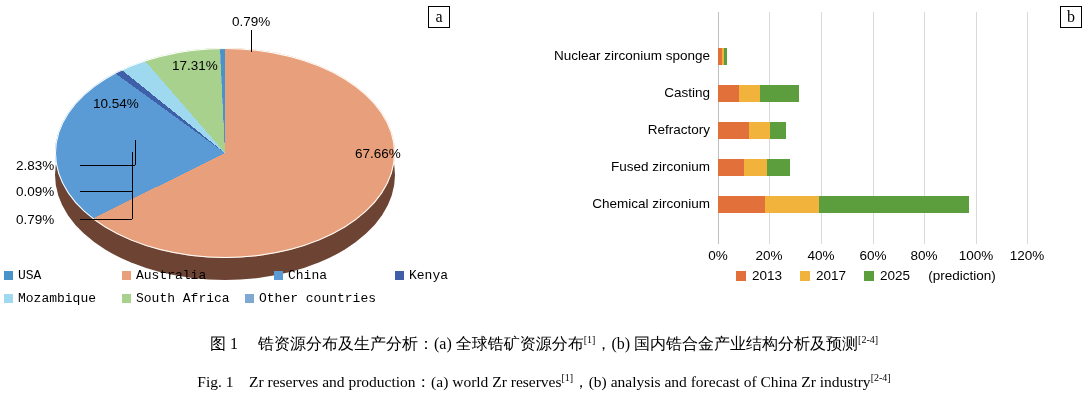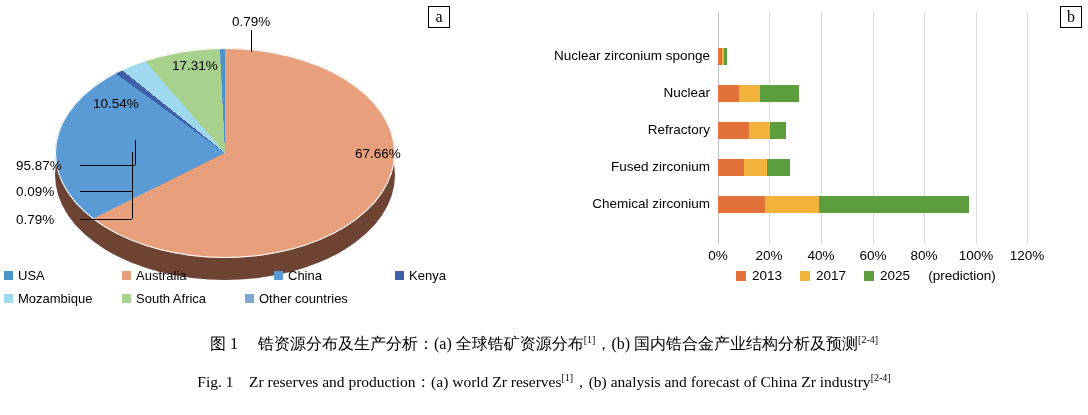--- a/index.html
+++ b/index.html
@@ -74,21 +74,21 @@
 
   
   .pie-legend{
     position:absolute;
     left:4px;top:268px;
     width:460px;
     font-family:"Liberation Sans", sans-serif;
     font-size:13px;
   }
   .pie-legend .row{display:flex;margin-bottom:8px;}
-  .pie-legend .item{display:flex;align-items:center;}
+  .pie-legend .item{display:flex;align-items:center;font-family:Liberation Mono, monospace;}
   .pie-legend .swatch{width:9px;height:9px;margin-right:5px;display:inline-block;}
 
   
   .bar-area{position:absolute;left:500px;top:0;width:588px;height:330px;}
   .bar-plot{
     position:absolute;
     left:218px;top:12px;
     width:310px;height:232px;
   }
   .gridline{
@@ -149,21 +149,21 @@
     <div class="panel-tag" style="left:428px;top:6px;">a</div>
 
     <div class="pie-shadow"></div>
     <div class="pie">
       <div class="sep"></div>
     </div>
 
     <div class="pie-label" style="left:232px;top:14px;">0.79%</div>
     <div class="pie-label" style="left:172px;top:58px;">17.31%</div>
     <div class="pie-label" style="left:93px;top:96px;">10.54%</div>
-    <div class="pie-label" style="left:16px;top:158px;">95.87%</div>
+    <div class="pie-label" style="left:16px;top:158px;">2.83%</div>
     <div class="pie-label" style="left:16px;top:184px;">0.09%</div>
     <div class="pie-label" style="left:16px;top:212px;">0.79%</div>
     <div class="pie-label" style="left:355px;top:146px;">67.66%</div>
 
     <div class="lead" style="left:80px;top:165px;width:55px;"></div>
     <div class="lead" style="left:80px;top:191px;width:52px;"></div>
     <div class="lead" style="left:80px;top:219px;width:52px;"></div>
     <div class="lead-v" style="left:135px;top:140px;height:25px;"></div>
     <div class="lead-v" style="left:132px;top:152px;height:39px;"></div>
     <div class="lead-v" style="left:132px;top:158px;height:61px;"></div>
@@ -220,21 +220,21 @@
       <div class="gridline" style="left:309px;"></div>
 
       <div class="barrow" style="top:8px;width:100%;">
         <span class="cat-label">Nuclear zirconium sponge</span>
         <div class="seg s2013" style="left:0px;width:4px;"></div>
         <div class="seg s2017" style="left:4px;width:2px;"></div>
         <div class="seg s2025" style="left:6px;width:3px;"></div>
       </div>
 
       <div class="barrow" style="top:45px;width:100%;">
-        <span class="cat-label">Nuclear</span>
+        <span class="cat-label">Casting</span>
         <div class="seg s2013" style="left:0px;width:21px;"></div>
         <div class="seg s2017" style="left:21px;width:21px;"></div>
         <div class="seg s2025" style="left:42px;width:39px;"></div>
       </div>
 
       <div class="barrow" style="top:82px;width:100%;">
         <span class="cat-label">Refractory</span>
         <div class="seg s2013" style="left:0px;width:31px;"></div>
         <div class="seg s2017" style="left:31px;width:21px;"></div>
         <div class="seg s2025" style="left:52px;width:16px;"></div>

